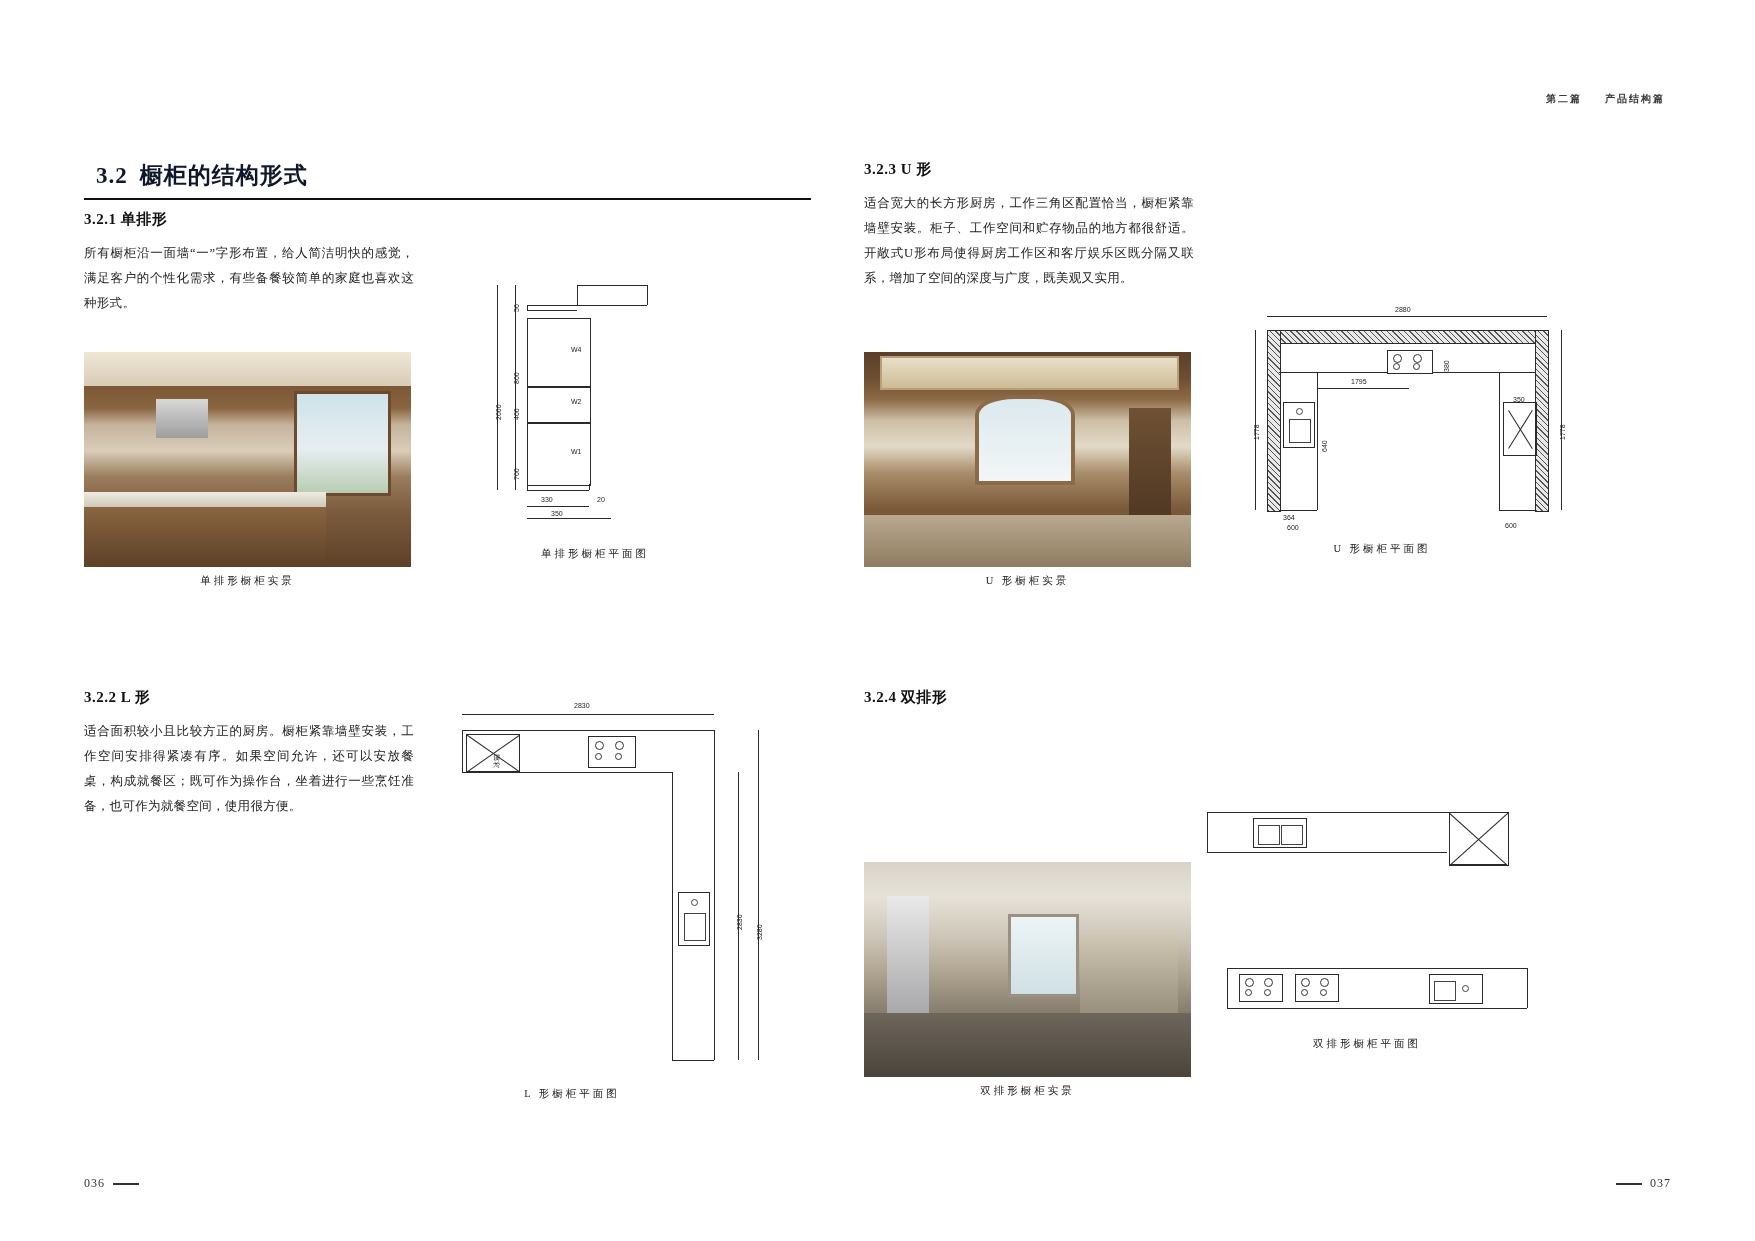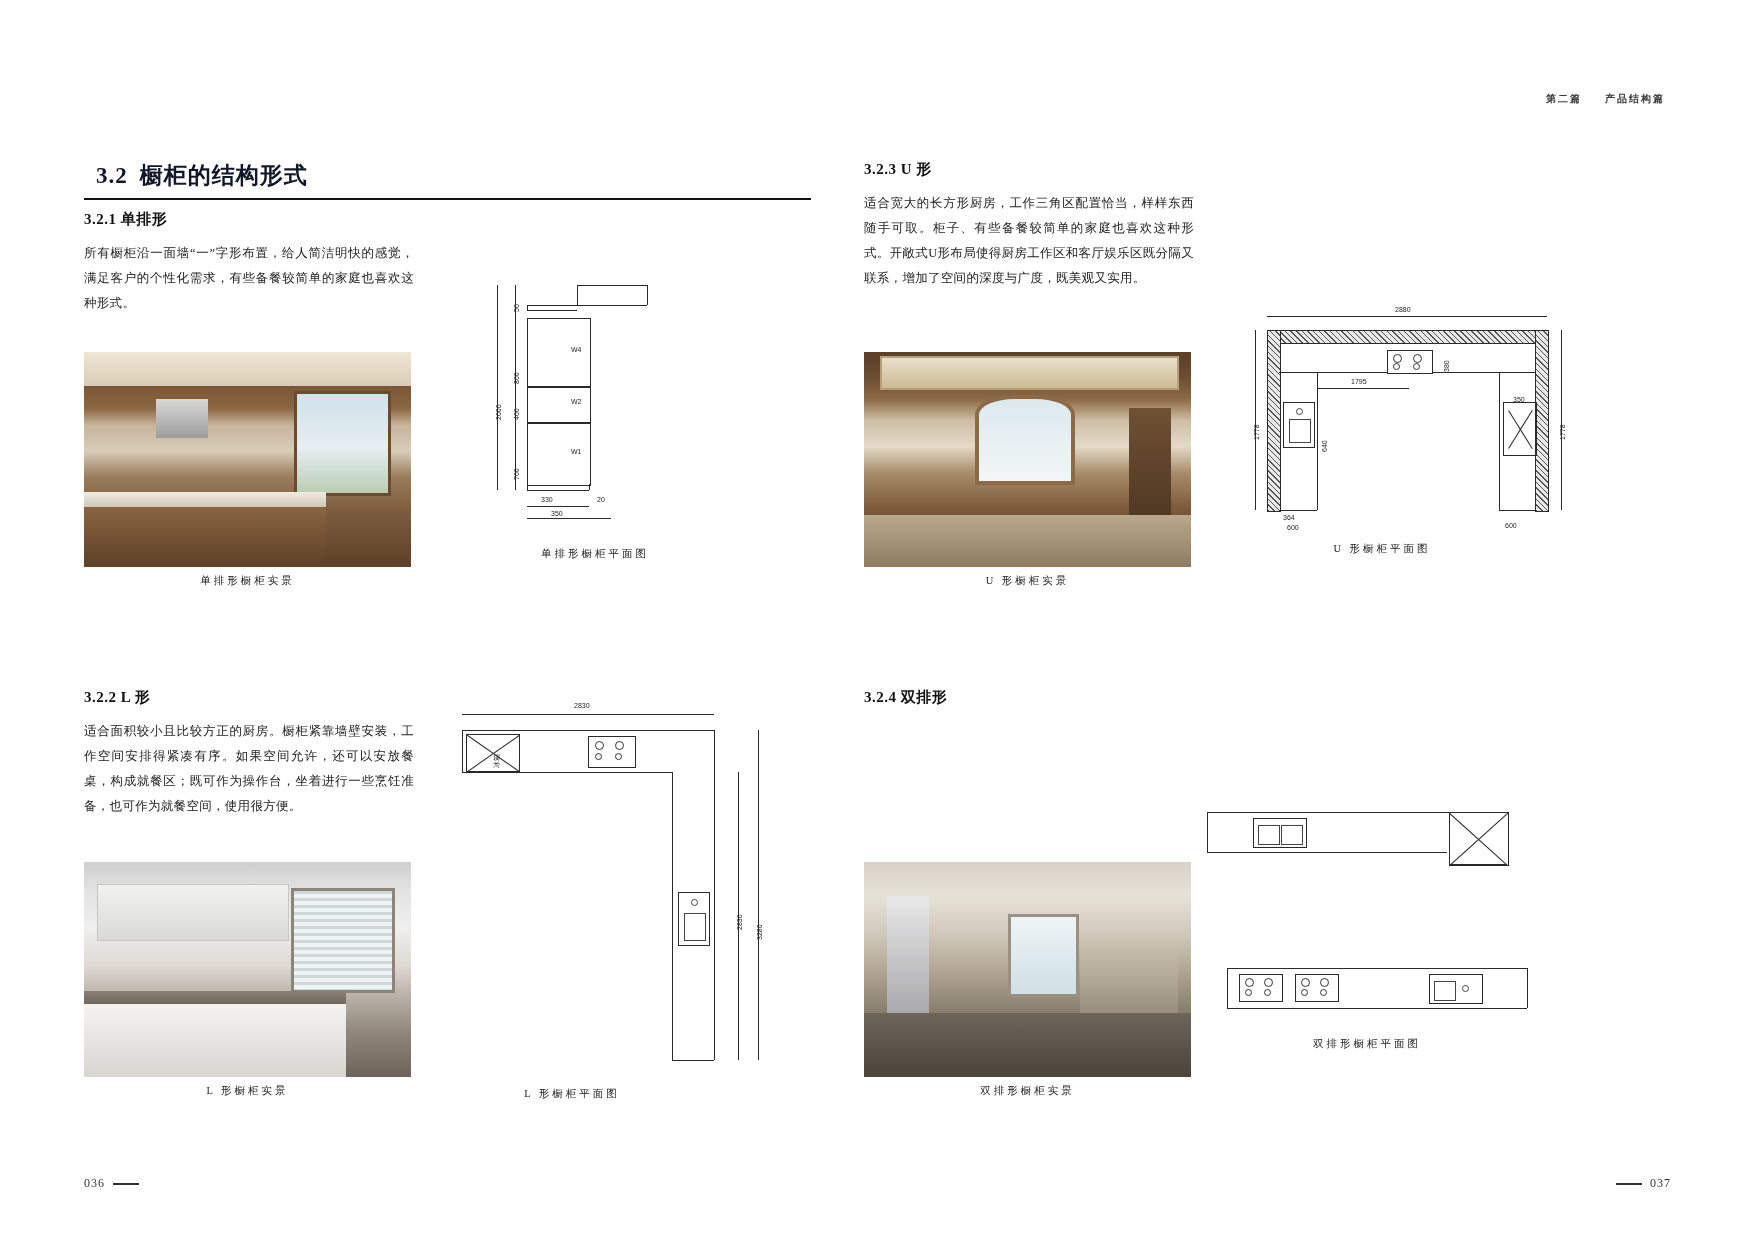--- a/index.html
+++ b/index.html
@@ -257,29 +257,20 @@
         <div class="cabrow"></div>
       </div>
       <div class="caption">单排形橱柜实景</div>
     </div>
 
     <div class="blk" style="left:84px;top:688px;width:330px;">
       <div class="sub-title">3.2.2 L 形</div>
       <div class="body-text" style="margin-top:12px;">适合面积较小且比较方正的厨房。橱柜紧靠墙壁安装，工作空间安排得紧凑有序。如果空间允许，还可以安放餐桌，构成就餐区；既可作为操作台，坐着进行一些烹饪准备，也可作为就餐空间，使用很方便。</div>
     </div>
 
-    <div class="blk" style="left:84px;top:862px;width:327px;">
-      <div class="photo kitchen3" style="width:327px;height:215px;">
-        <div class="upper"></div>
-        <div class="win"></div>
-        <div class="counter"></div>
-        <div class="base"></div>
-      </div>
-      <div class="caption">L 形橱柜实景</div>
-    </div>
 
     <div class="blk" style="left:452px;top:700px;width:320px;">
       <div class="dwg" style="width:320px;height:380px;">
 
         <div class="ln lnh" style="left:10px;top:30px;width:252px;"></div>
         <div class="ln lnh" style="left:10px;top:72px;width:210px;"></div>
         <div class="ln lnv" style="left:10px;top:30px;height:42px;"></div>
 
         <div class="ln lnv" style="left:220px;top:72px;height:288px;"></div>
         <div class="ln lnv" style="left:262px;top:30px;height:330px;"></div>
@@ -313,21 +304,21 @@
     <div class="pagenum pn-left">
       <span>036</span>
       <span class="dash"></span>
     </div>
   </div>
 
   <div class="col-right">
 
     <div class="blk" style="left:-13px;top:160px;width:330px;">
       <div class="sub-title">3.2.3 U 形</div>
-      <div class="body-text" style="margin-top:12px;">适合宽大的长方形厨房，工作三角区配置恰当，样样东西随手可取。柜子、有些备餐较简单的家庭也喜欢这种形式。开敞式U形布局使得厨房工作区和客厅娱乐区既分隔又联系，增加了空间的深度与广度，既美观又实用。</div>
+      <div class="body-text" style="margin-top:12px;">适合宽大的长方形厨房，工作三角区配置恰当，橱柜紧靠墙壁安装。柜子、工作空间和贮存物品的地方都很舒适。开敞式U形布局使得厨房工作区和客厅娱乐区既分隔又联系，增加了空间的深度与广度，既美观又实用。</div>
     </div>
 
     <div class="blk" style="left:370px;top:310px;width:330px;">
       <div class="dwg" style="width:330px;height:225px;">
 
         <div class="hatch" style="left:20px;top:20px;width:280px;height:12px;"></div>
         <div class="hatch" style="left:20px;top:20px;width:12px;height:180px;"></div>
         <div class="hatch" style="left:288px;top:20px;width:12px;height:180px;"></div>
 
         <div class="ln lnh" style="left:32px;top:62px;width:256px;"></div>

